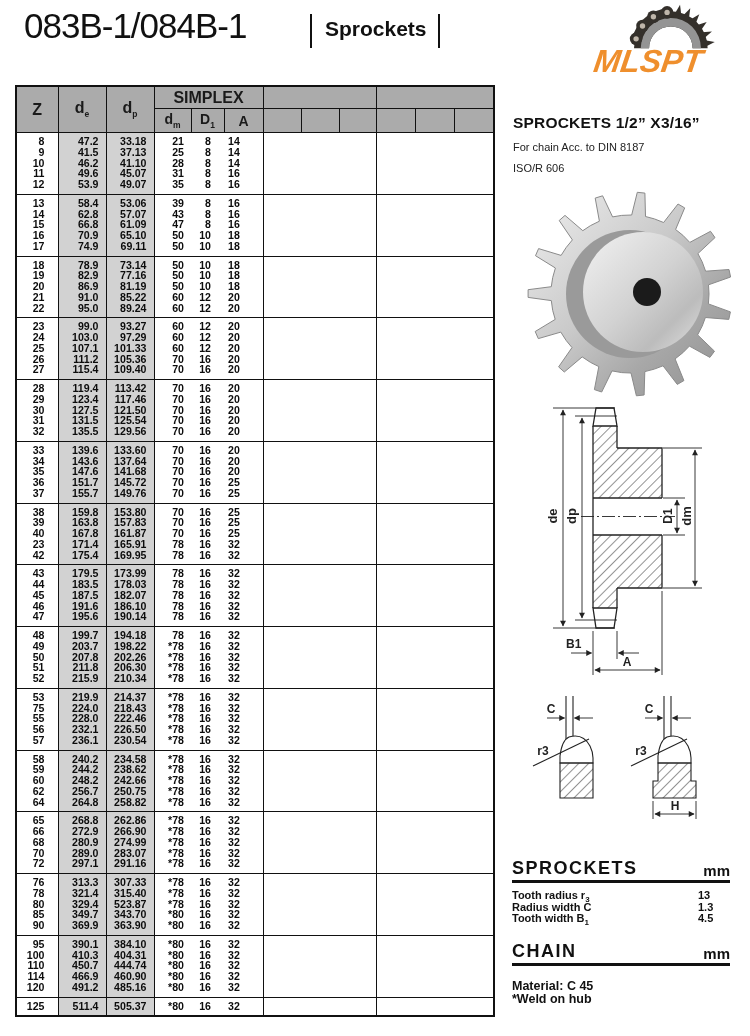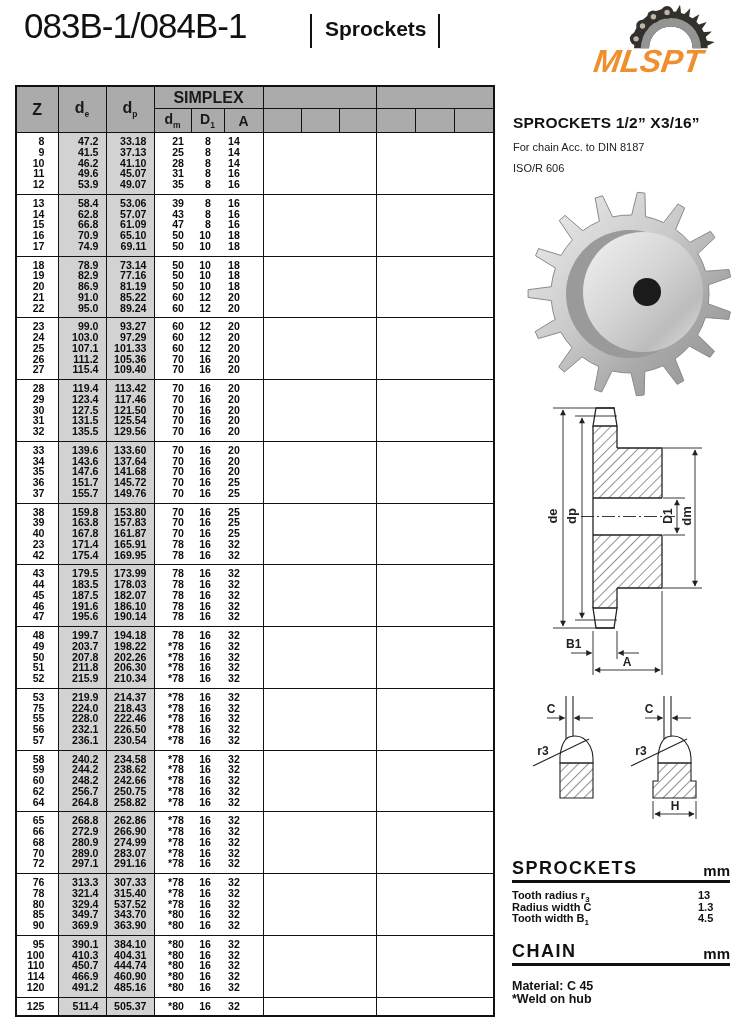--- a/index.html
+++ b/index.html
@@ -777,21 +777,21 @@
           <td class="cdp">315.40</td>
           <td class="cdm">*78</td>
           <td class="cd1">16</td>
           <td class="ca">32</td>
           <td colspan="3" class="g2"></td>
           <td colspan="3"></td>
         </tr>
         <tr class="">
           <td class="cz">80</td>
           <td class="cde">329.4</td>
-          <td class="cdp">537.52</td>
+          <td class="cdp">523.87</td>
           <td class="cdm">*78</td>
           <td class="cd1">16</td>
           <td class="ca">32</td>
           <td colspan="3" class="g2"></td>
           <td colspan="3"></td>
         </tr>
         <tr class="">
           <td class="cz">85</td>
           <td class="cde">349.7</td>
           <td class="cdp">343.70</td>

